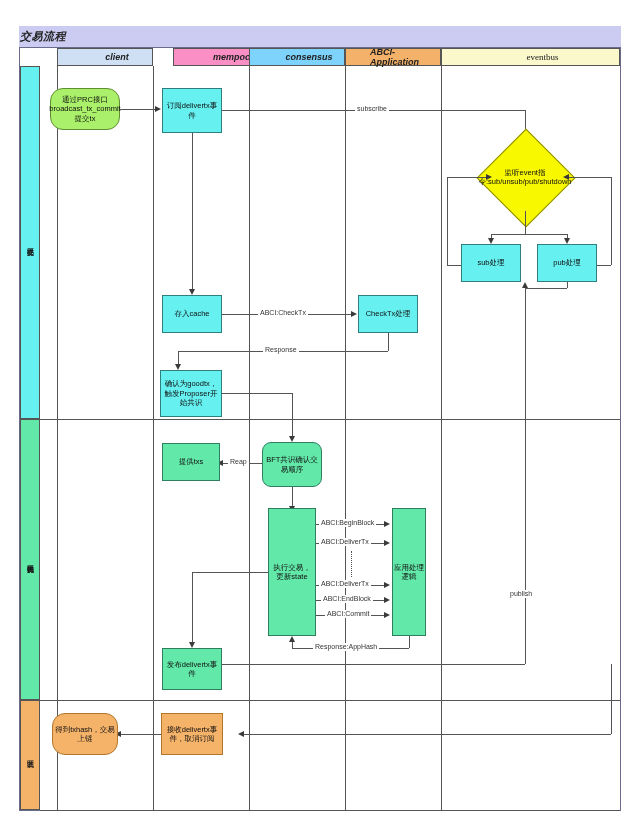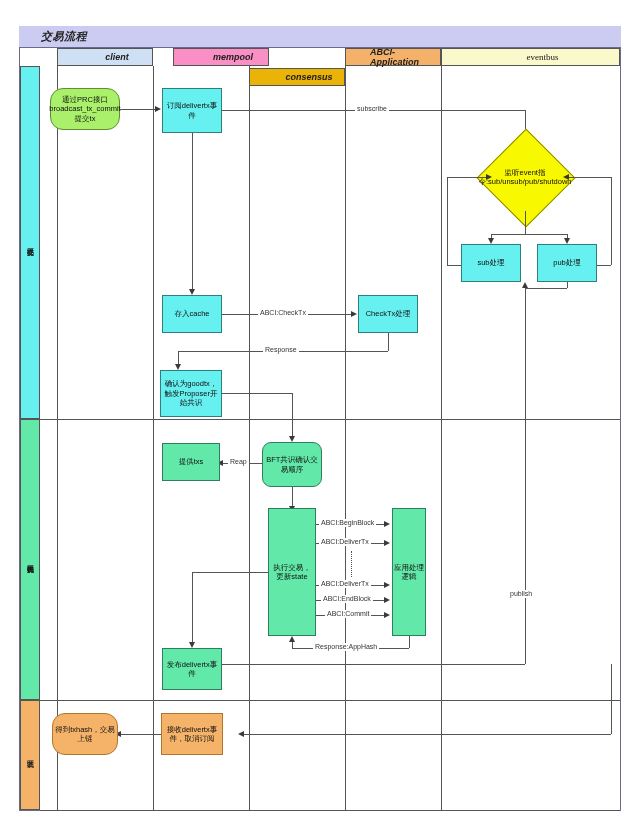--- a/index.html
+++ b/index.html
@@ -7,21 +7,21 @@
        font-family:"Liberation Sans","DejaVu Sans",sans-serif;
        color:#000;-webkit-font-smoothing:none;}
 
   
   #pool{position:absolute;left:19px;top:26px;width:602px;height:785px;
         border:1px solid #6a6a8a;box-sizing:border-box;background:#fff;}
 
   .pool-title{position:absolute;left:19px;top:26px;width:602px;height:22px;
         background:#ccccf2;border-bottom:1px solid #6a6a8a;box-sizing:border-box;
         font-style:italic;font-weight:bold;font-size:11px;color:#222;
-        display:flex;align-items:center;padding-left:22px;letter-spacing:.5px;}
+        display:flex;align-items:center;padding-left:1px;letter-spacing:.5px;}
 
   
   .band{position:absolute;width:20px;box-sizing:border-box;
         border:1px solid #555;display:flex;align-items:center;justify-content:center;}
   .band span{writing-mode:vertical-rl;text-orientation:upright;
         font-size:7px;line-height:8px;letter-spacing:0px;color:#1a1a1a;white-space:nowrap;}
 
   
   .band-sep{position:absolute;height:0;border-top:1px solid #555;}
 
@@ -85,21 +85,21 @@
 <div class="band-sep" style="left:40px;top:419px;width:580px;"></div>
 <div class="band-sep" style="left:40px;top:700px;width:580px;"></div>
 <div class="band-sep" style="left:40px;top:810px;width:580px;"></div>
 
 <div class="lane-head" style="left:57px;width:96px;background:#cfe0f5;">
   <span>client</span>
 </div>
 <div class="lane-head" style="left:153px;width:96px;background:#f98fc4;margin-left:20px;">
   <span>mempool</span>
 </div>
-<div class="lane-head" style="left:249px;width:96px;background:#eab308;margin-top:20px;">
+<div class="lane-head" style="left:249px;width:96px;background:#7dd3fc;">
   <span>consensus</span>
 </div>
 <div class="lane-head" style="left:345px;width:96px;background:#f3b169;">
   <span>ABCI-Application</span>
 </div>
 <div class="lane-head plain" style="left:441px;width:179px;background:#fbf8cc;">
   <span>eventbus</span>
 </div>
 
 <div class="lane-div" style="left:57px;top:66px;height:744px;"></div>

